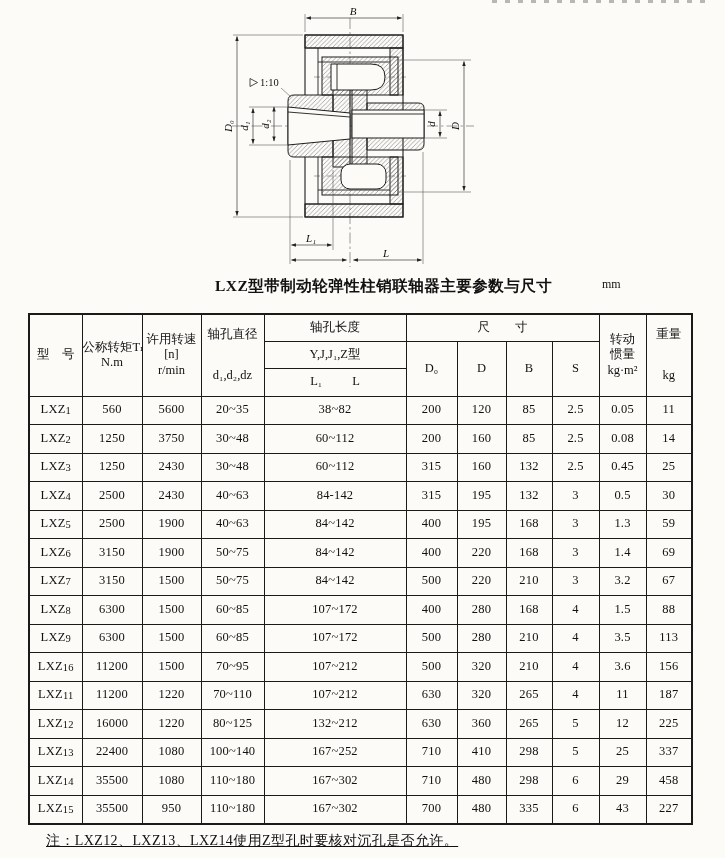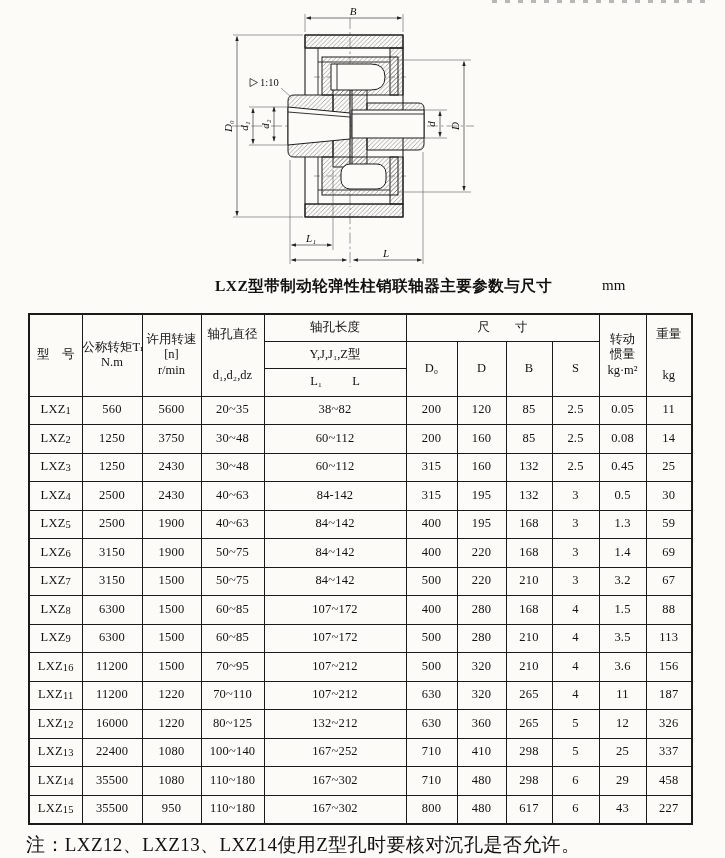--- a/index.html
+++ b/index.html
@@ -20,38 +20,38 @@
   .thin{fill:none;stroke:#1d1d1d;stroke-width:.9;}
   .dim{fill:none;stroke:#3a3a3a;stroke-width:.7;}
   .ext{fill:none;stroke:#5a5a5a;stroke-width:.6;}
   .cl{fill:none;stroke:#4a4a4a;stroke-width:.55;stroke-dasharray:11 3 2.5 3;}
   .cl2{fill:none;stroke:#4a4a4a;stroke-width:.5;stroke-dasharray:6 2.5 1.5 2.5;}
   .dtxt{font-family:"Liberation Serif","DejaVu Serif",serif;font-size:11px;font-style:italic;fill:#111;}
   .ntxt{font-family:"Liberation Serif","DejaVu Serif",serif;font-size:10.5px;fill:#111;}
 
   .titlerow{position:absolute;top:276px;left:8px;width:725px;height:20px;}
   .title{position:absolute;left:207px;top:0;font-size:15.5px;font-weight:600;letter-spacing:.5px;}
-  .unit{position:absolute;left:594px;top:1px;font-size:15px;}
+  .unit{position:absolute;left:594px;top:1px;font-size:12px;}
 
   table.spec{
     position:absolute;left:28px;top:313px;width:663px;
     border-collapse:collapse;table-layout:fixed;
     border:2px solid #1a1a1a;background:transparent;
   }
   table.spec th,table.spec td{
     border:1px solid #1a1a1a;text-align:center;vertical-align:middle;
     padding:0;font-weight:normal;font-size:12.5px;line-height:1.25;
     overflow:hidden;white-space:nowrap;
   }
   tr.h1{height:27px;} tr.h2{height:27px;} tr.h3{height:28px;}
   table.spec tbody td{height:27.5px;letter-spacing:.2px;}
   .sp{margin-bottom:25px;}
   .lcell{display:flex;justify-content:center;gap:30px;}
   .mnum{font-size:10.5px;position:relative;top:1px;}
-  .note{position:absolute;left:26px;top:832px;font-size:19px;letter-spacing:.4px;}
+  .note{position:absolute;left:46px;top:832px;font-size:14px;letter-spacing:.4px;text-decoration:underline;}
 </style>
 </head>
 <body>
 
 <div class="clip-frag"></div>
 
 <svg class="diagram" width="725" height="272" viewBox="0 0 725 272" xmlns="http://www.w3.org/2000/svg">
   <defs>
     <pattern id="h" width="4.5" height="4.5" patternUnits="userSpaceOnUse">
       <path d="M-1,1 l2,-2 M0,4.5 l4.5,-4.5 M3.5,5.5 l2,-2" stroke="#6a6a6a" stroke-width="0.55" fill="none"></path>
@@ -368,21 +368,21 @@
         <td><span>LXZ</span><span class="mnum">12</span></td>
         <td>16000</td>
         <td>1220</td>
         <td>80~125</td>
         <td>132~212</td>
         <td>630</td>
         <td>360</td>
         <td>265</td>
         <td>5</td>
         <td>12</td>
-        <td>326</td>
+        <td>225</td>
       </tr>
       <tr>
         <td><span>LXZ</span><span class="mnum">13</span></td>
         <td>22400</td>
         <td>1080</td>
         <td>100~140</td>
         <td>167~252</td>
         <td>710</td>
         <td>410</td>
         <td>298</td>
@@ -402,23 +402,23 @@
         <td>6</td>
         <td>29</td>
         <td>458</td>
       </tr>
       <tr>
         <td><span>LXZ</span><span class="mnum">15</span></td>
         <td>35500</td>
         <td>950</td>
         <td>110~180</td>
         <td>167~302</td>
-        <td>800</td>
+        <td>700</td>
         <td>480</td>
-        <td>617</td>
+        <td>335</td>
         <td>6</td>
         <td>43</td>
         <td>227</td>
       </tr>
     </tbody>
 </table>
 
 <div class="note">注：LXZ12、LXZ13、LXZ14使用Z型孔时要核对沉孔是否允许。</div>
 
 </body></html>

